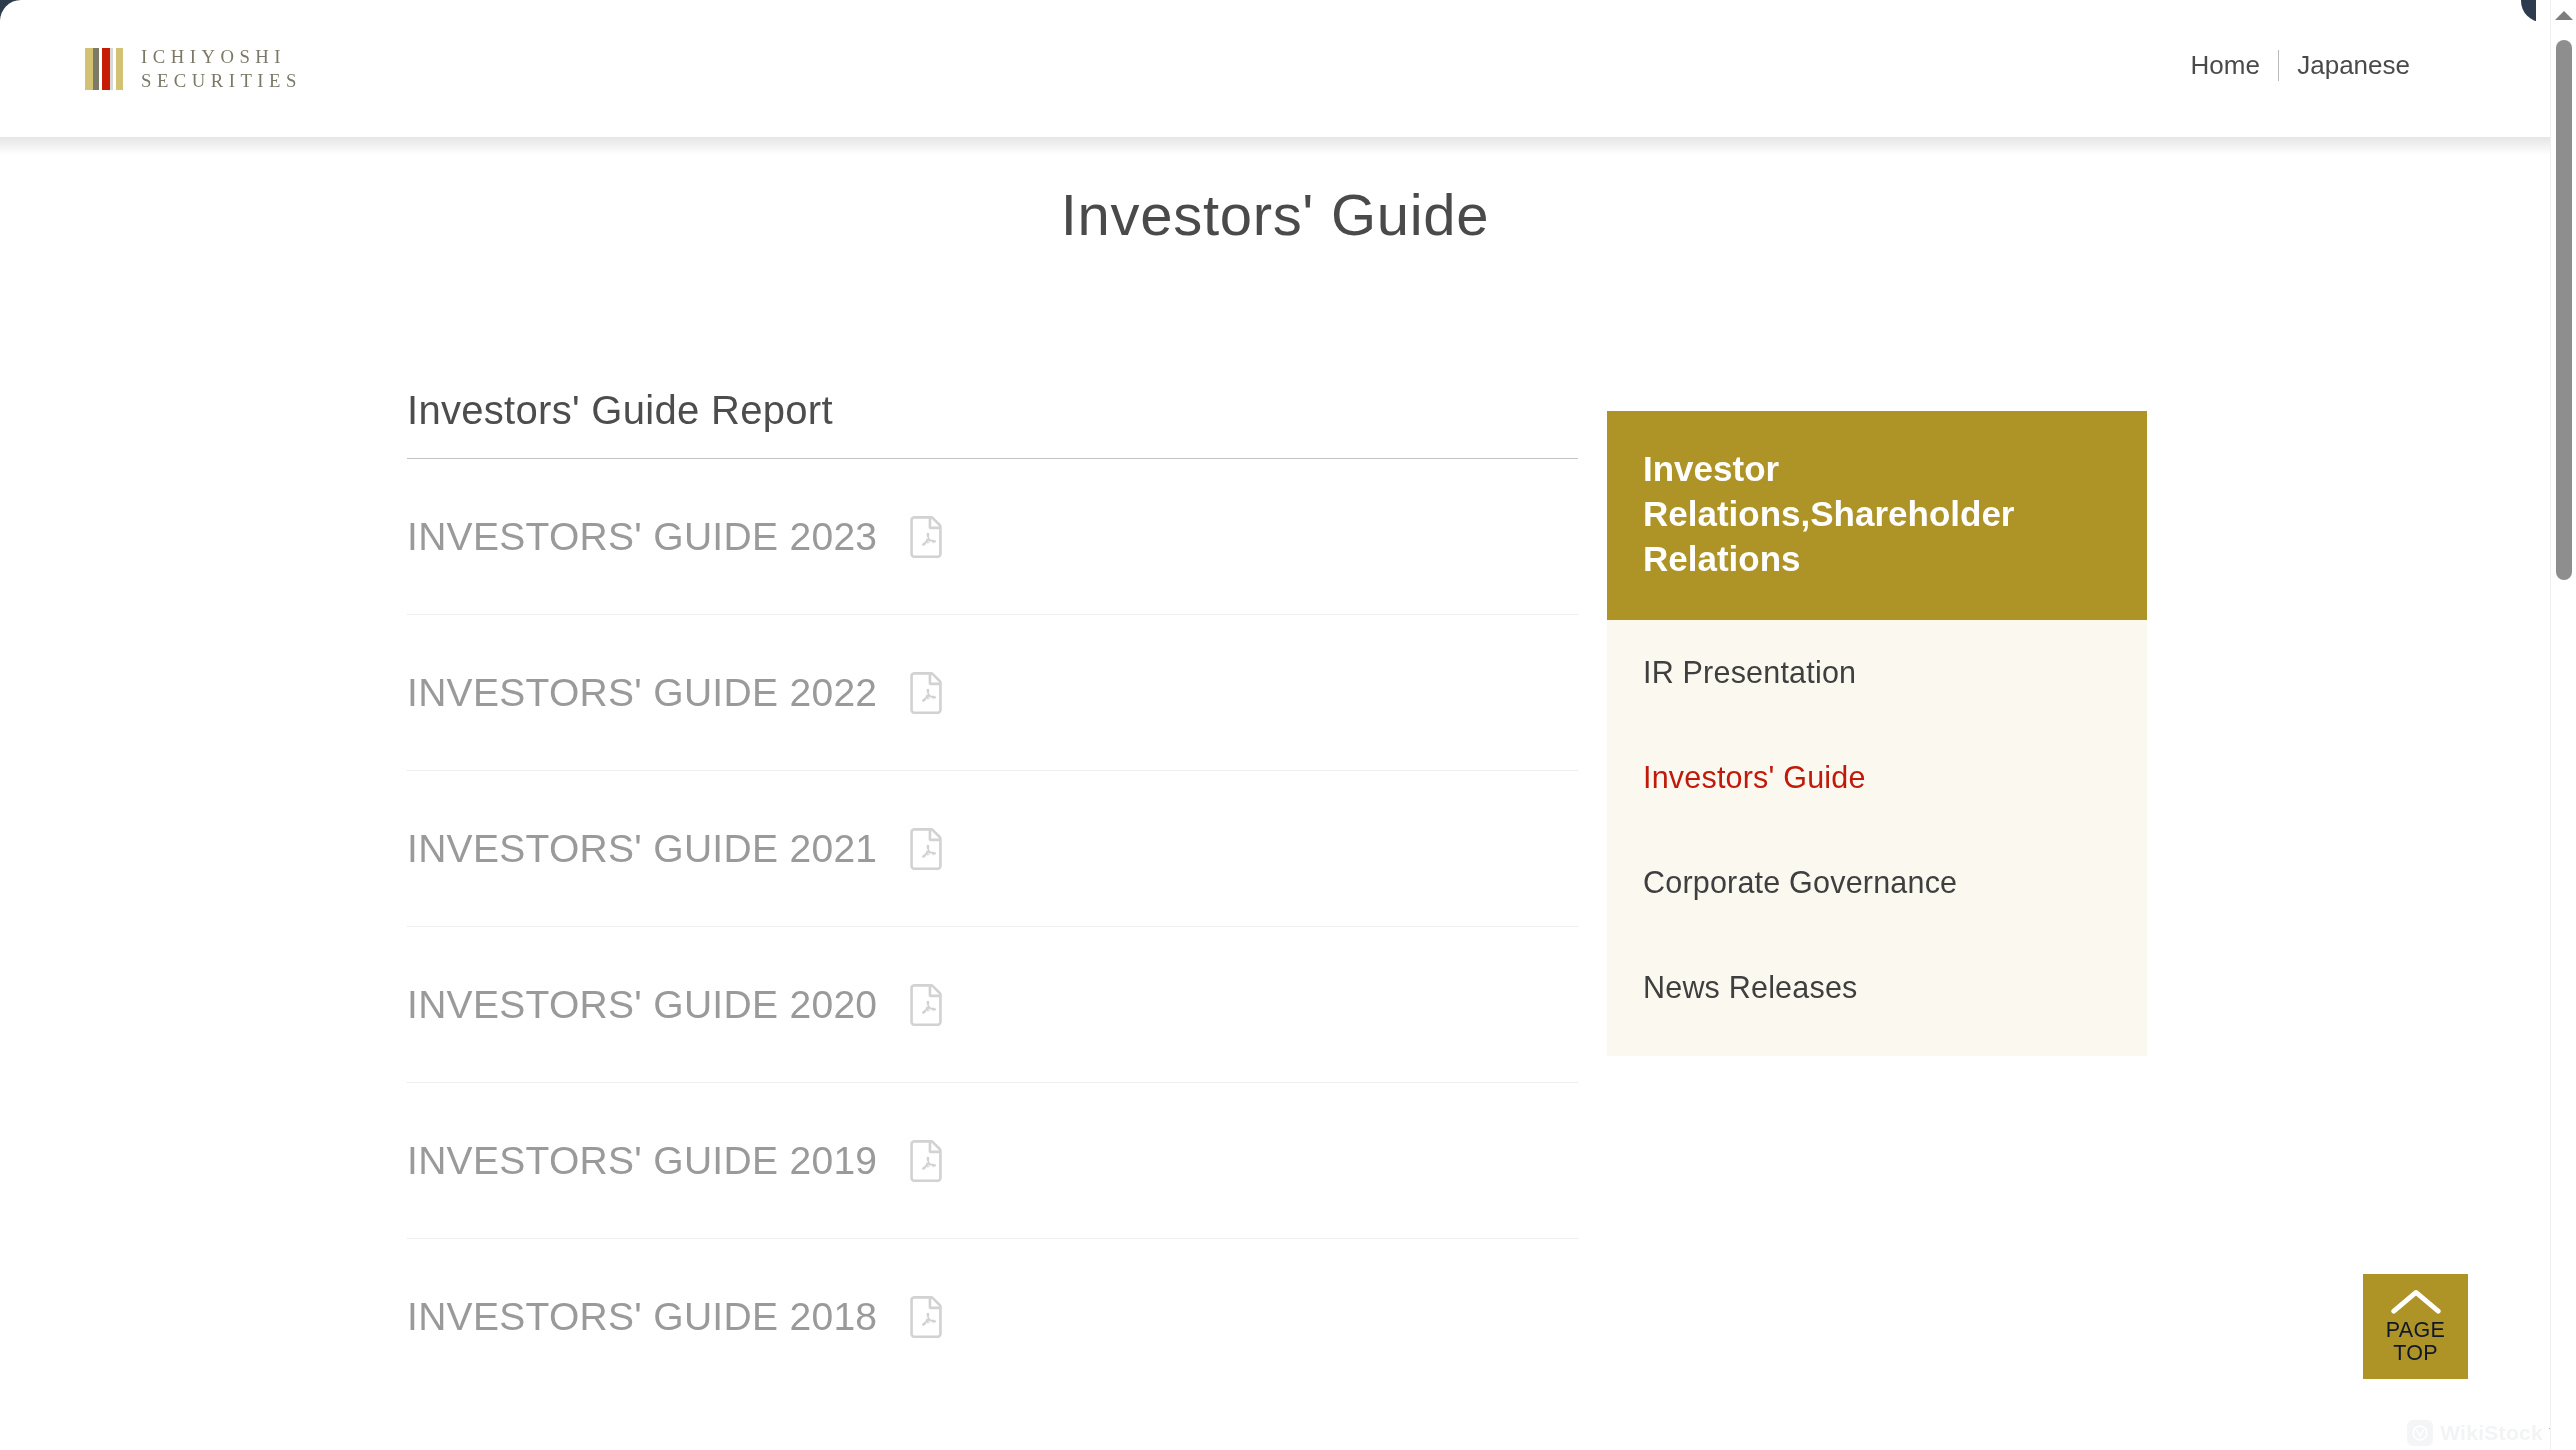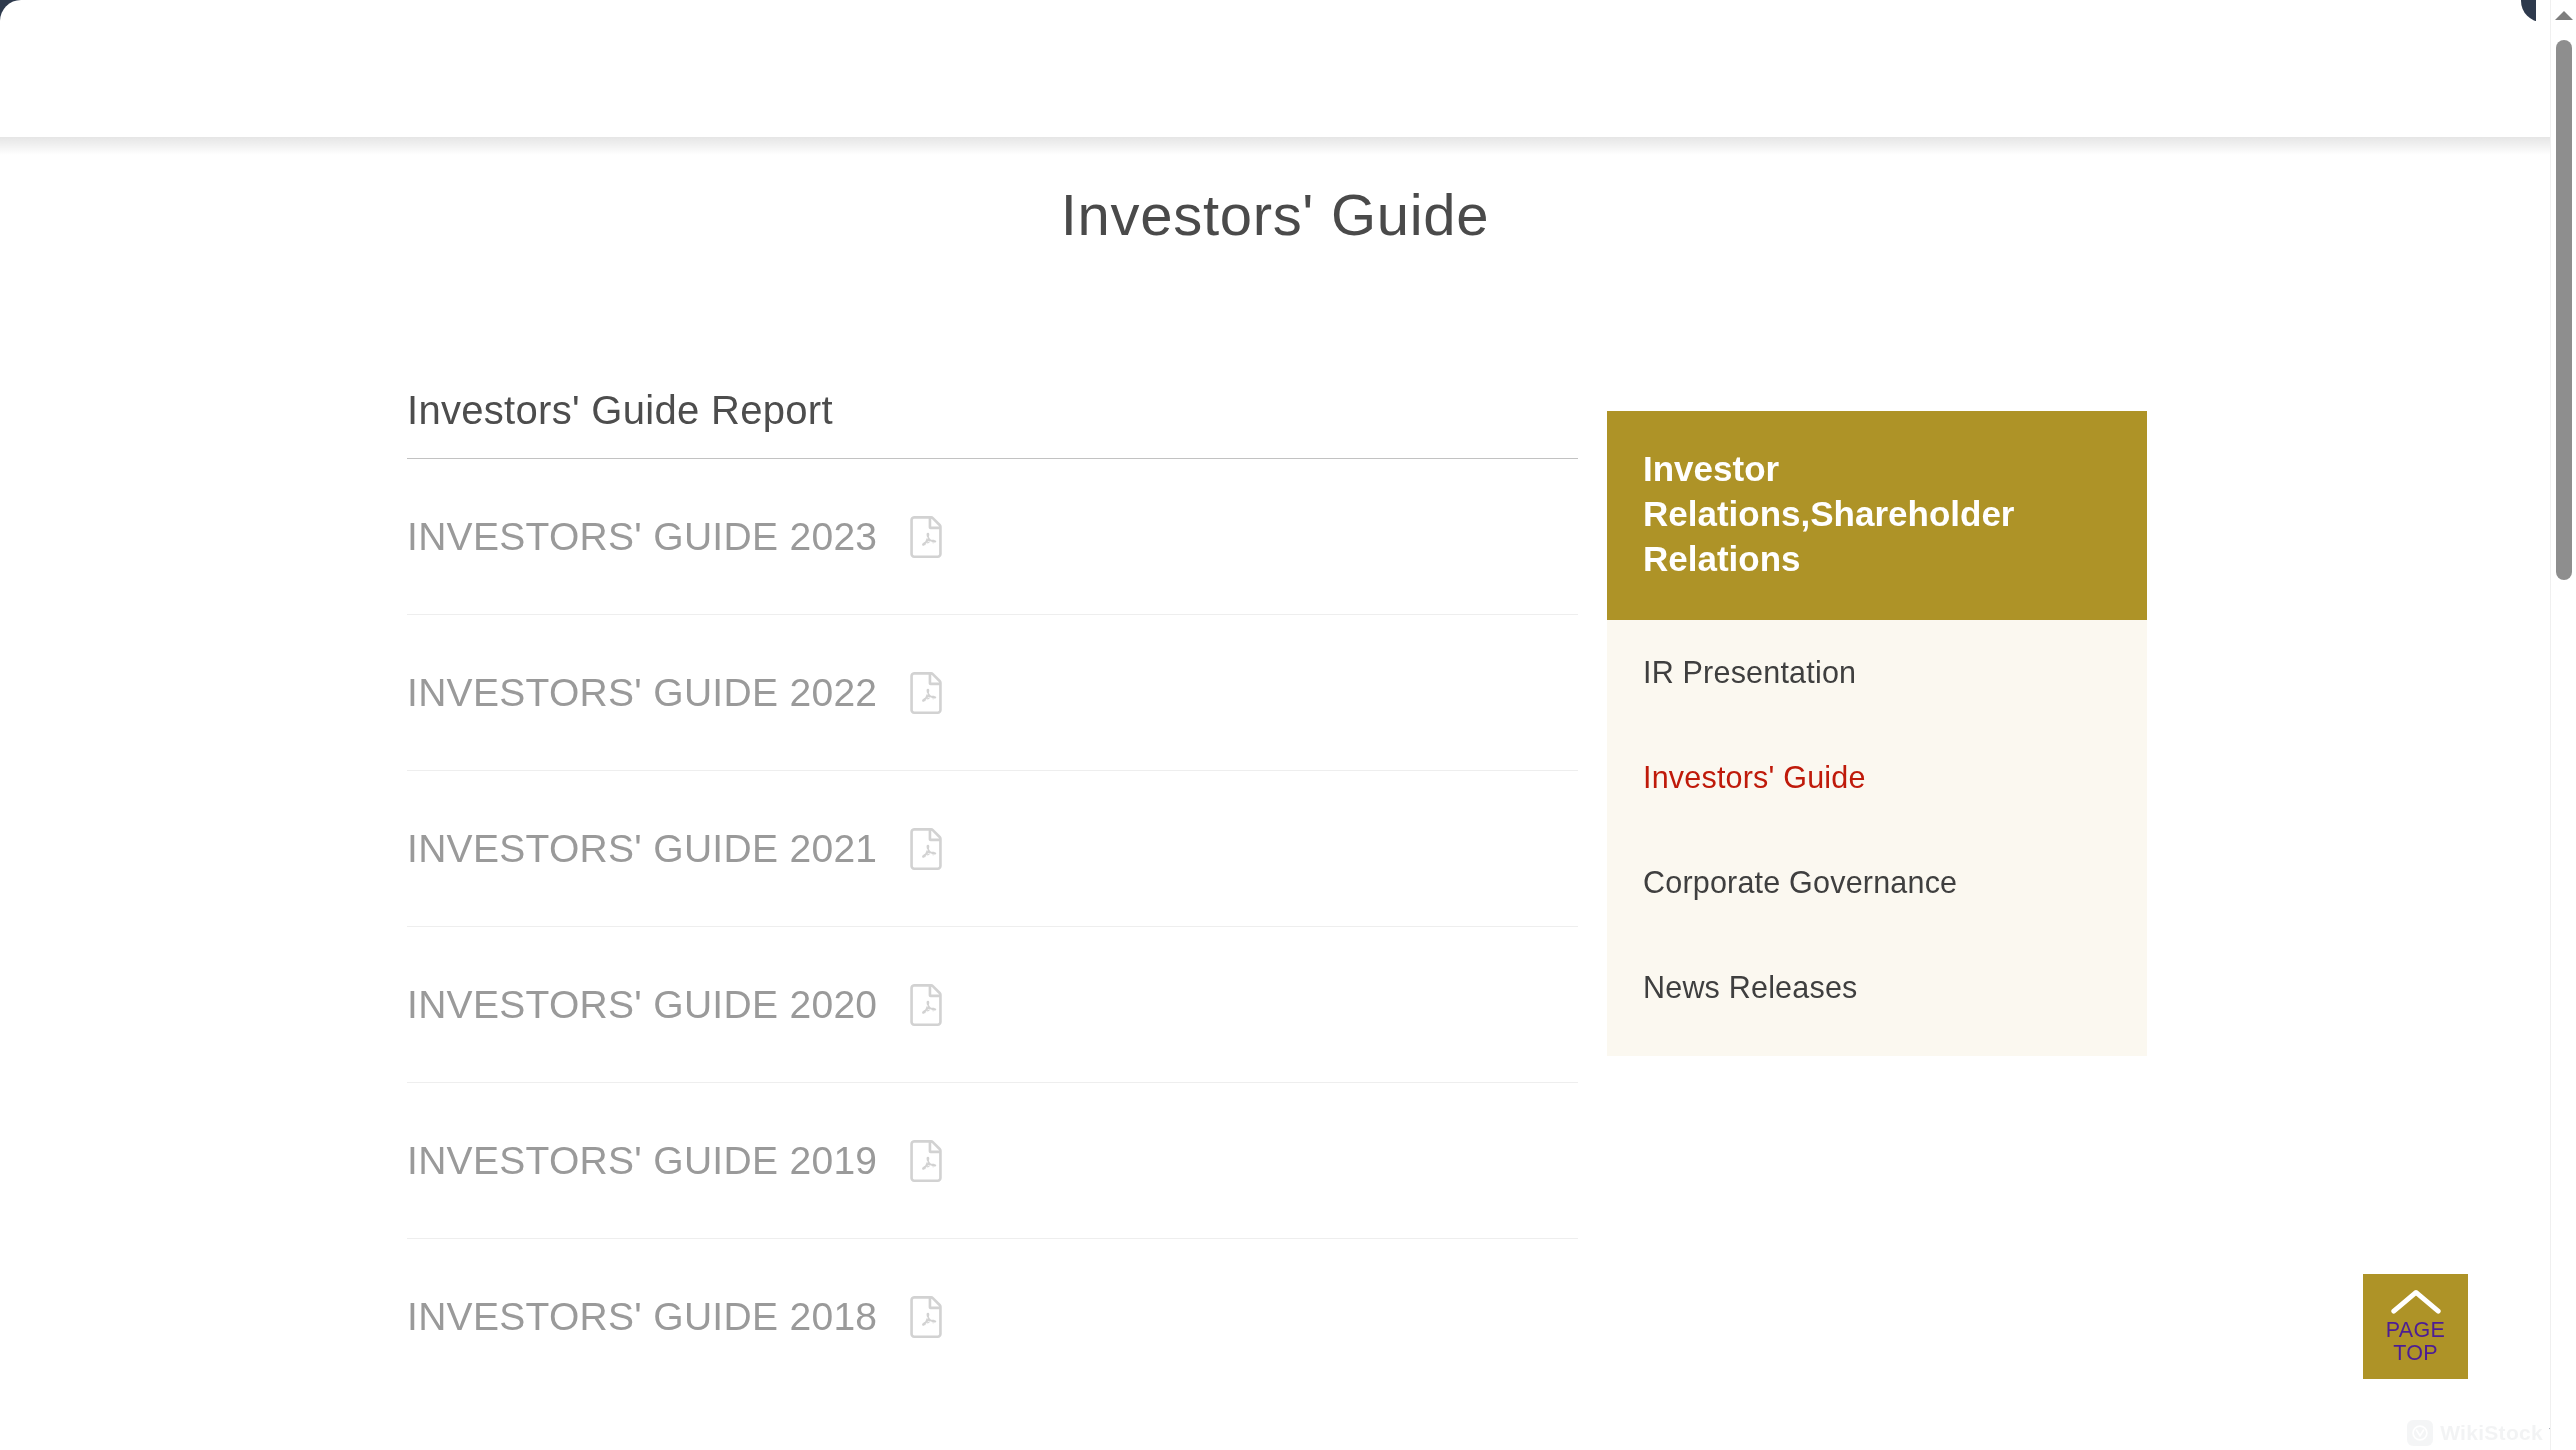--- a/index.html
+++ b/index.html
@@ -276,21 +276,21 @@
     z-index: 55;
   }
   #page-top-chevron {
     display: block;
     width: 50px;
     height: 25px;
     margin-bottom: 5.5px;
   }
   .page-top-text {
     font-size: 21.5px;
-    color: #4c1d95;
+    color: #0f172a;
     line-height: 1.05;
     text-align: center;
     letter-spacing: 0.3px;
   }
 
   
   #watermark {
     position: absolute;
     right: 33px;
     bottom: 4.2px;
@@ -330,20 +330,45 @@
 <body>
 
 <div id="viewport">
 
   <div class="chrome-tab-corner"></div>
   <div class="chrome-tab-corner-mask"></div>
   <div class="chrome-tab-corner-right"></div>
   <div class="chrome-tab-corner-right-mask"></div>
 
   <div id="header-shadow"></div>
+  <header id="site-header">
+
+    <a id="logo-link" href="#">
+      <span id="logo-bars">
+        <span style="width:7.6px;background:#d4c274;"></span>
+        <span style="width:6.2px;background:#7e7a68;"></span>
+        <span style="width:2.8px;background:#ffffff;"></span>
+        <span style="width:8.3px;background:#c61c06;"></span>
+        <span style="width:3.5px;background:#d8d8d4;"></span>
+        <span style="width:2.8px;background:#ffffff;"></span>
+        <span style="width:7px;background:#d4c274;"></span>
+      </span>
+      <span id="logo-wordmark">
+        <span class="logo-line">ICHIYOSHI</span>
+        <span class="logo-line">SECURITIES</span>
+      </span>
+    </a>
+
+    <nav id="global-nav">
+      <a class="nav-link" href="#">Home</a>
+      <span id="nav-divider"></span>
+      <a class="nav-link" href="#">Japanese</a>
+    </nav>
+
+  </header>
 
   <h1 id="page-title">Investors' Guide</h1>
 
   <div id="content-wrap">
 
     <section id="main-col">
       <h2 id="report-heading">Investors' Guide Report</h2>
       <div id="report-heading-rule"></div>
 
       <a class="report-row" href="#">

